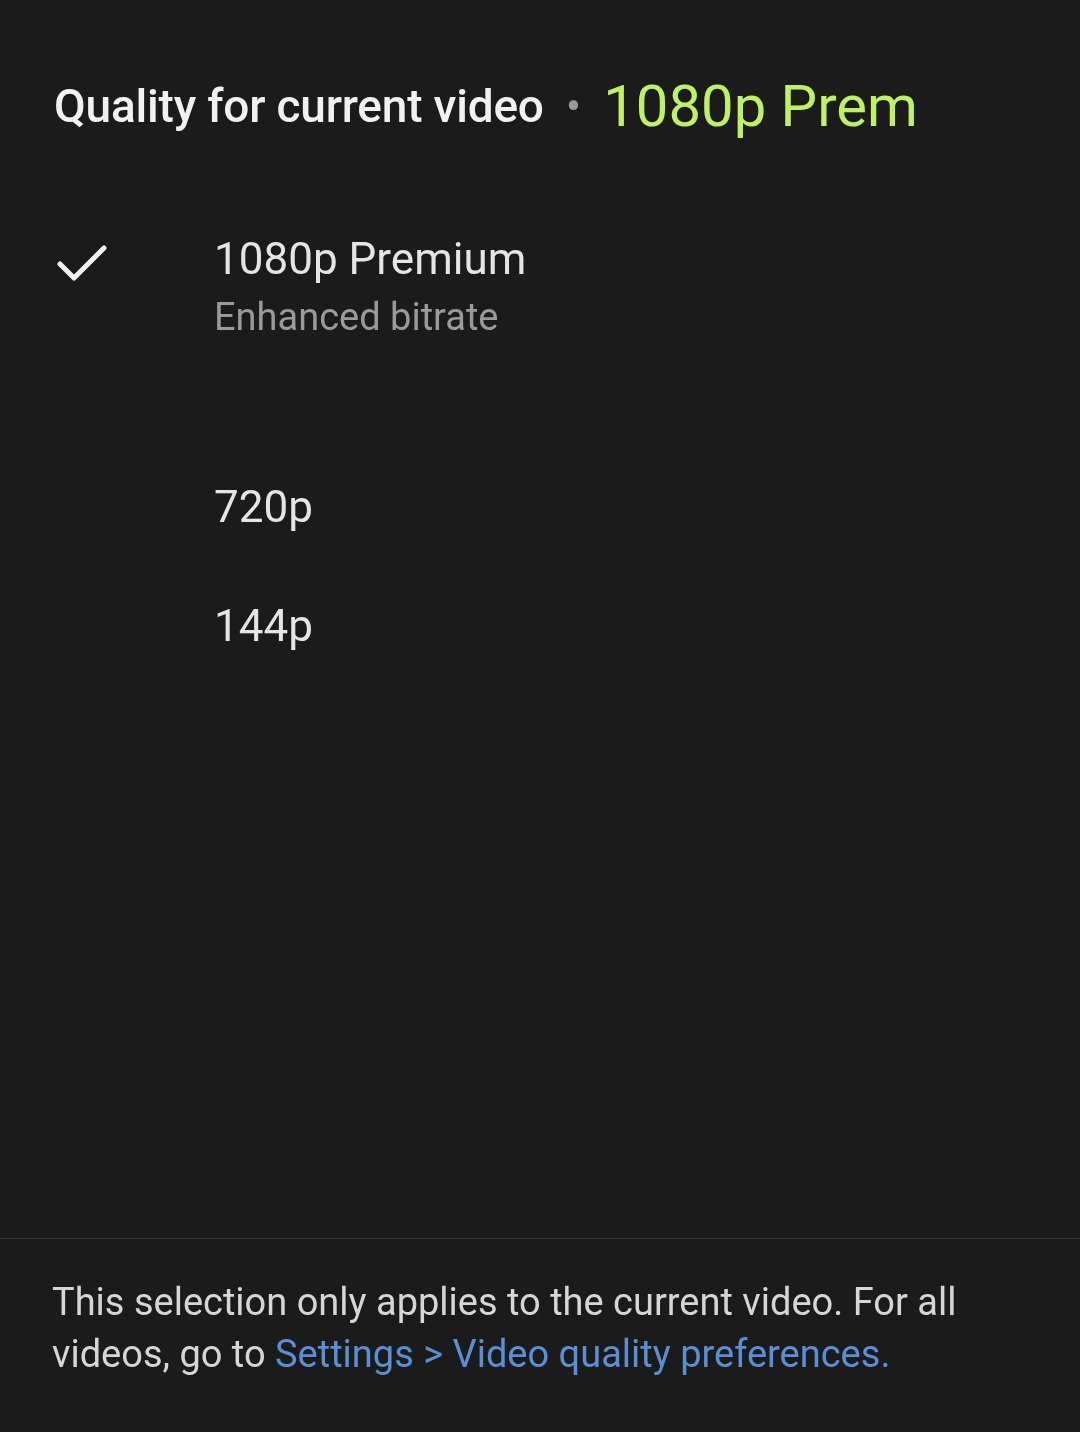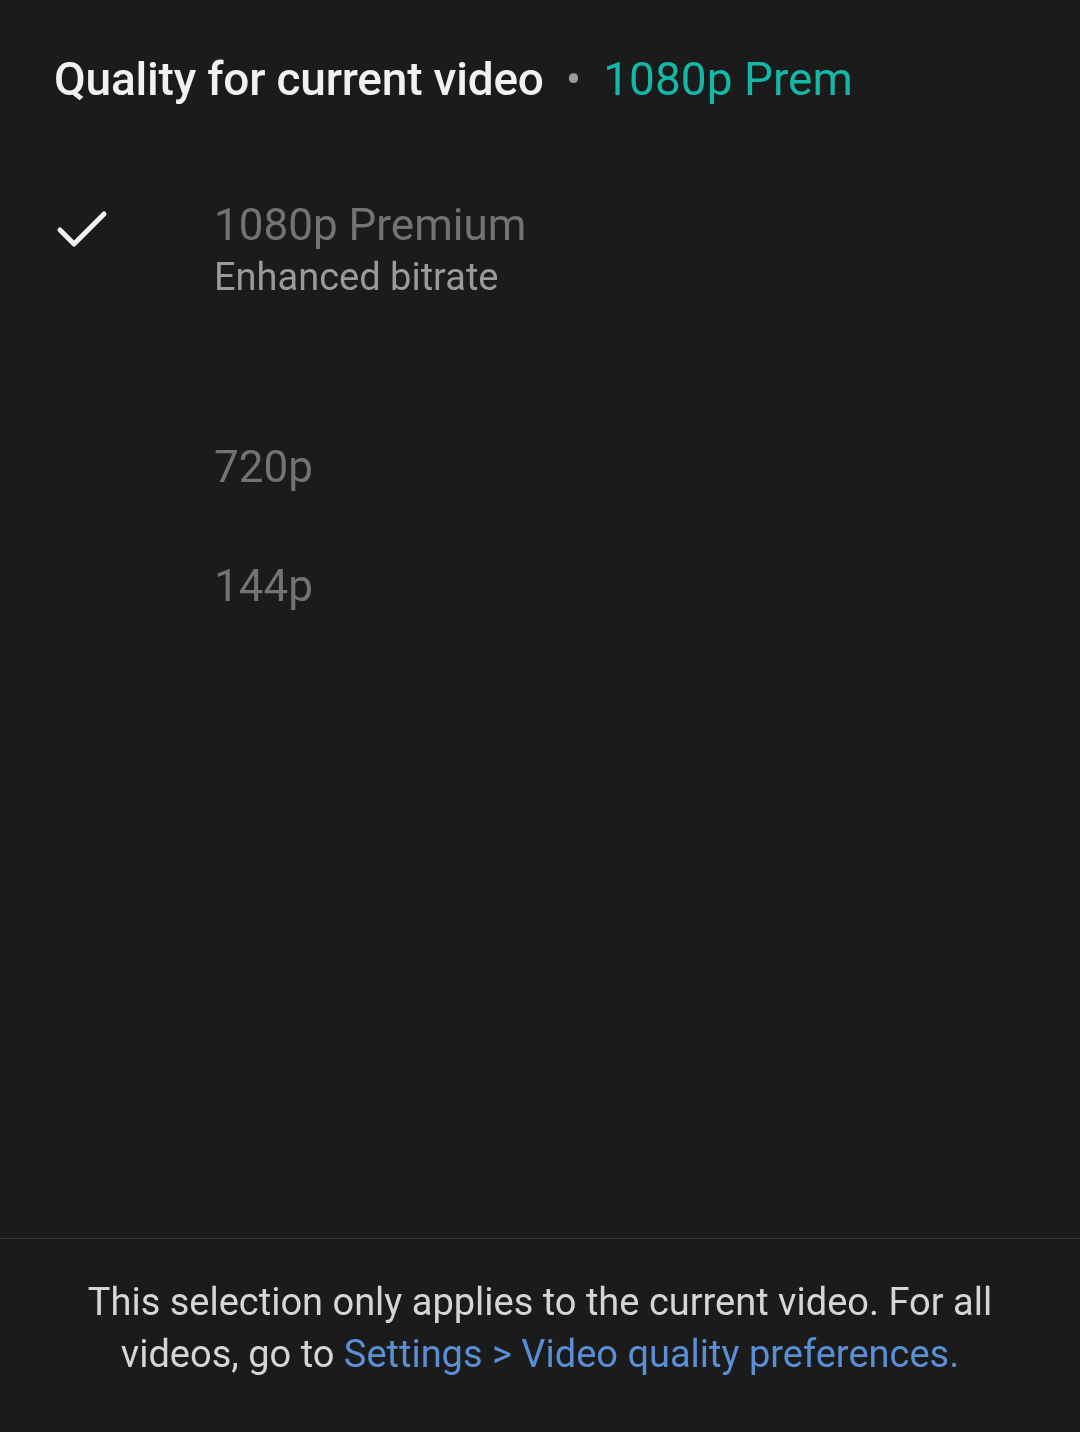--- a/index.html
+++ b/index.html
@@ -16,35 +16,36 @@
       height: 100%;
       display: flex;
       flex-direction: column;
     }
     .header {
       display: flex;
       align-items: center;
       padding: 52px 54px 20px 54px;
       white-space: nowrap;
       overflow: hidden;
+      margin-top: 20px;
     }
     .header-title {
       font-size: 46px;
       font-weight: 500;
       color: #f1f1f1;
       letter-spacing: -0.2px;
     }
     .header-sep {
       font-size: 46px;
       color: #9a9a9a;
       margin: 0 22px;
     }
     .header-current {
-      font-size: 46px;
-      color: #14b8a6;
+      font-size: 58px;
+      color: #bef264;
       font-weight: 400;
     }
     .options {
       flex: 1;
       padding-top: 40px;
     }
     .option {
       display: flex;
       align-items: flex-start;
       padding: 32px 0 32px 54px;
@@ -57,44 +58,44 @@
       padding-top: 10px;
       flex-shrink: 0;
     }
     .option-check svg { display: block; }
     .option-text {
       display: flex;
       flex-direction: column;
     }
     .option-label {
       font-size: 44px;
-      color: #737373;
+      color: #e5e5e5;
       font-weight: 400;
       line-height: 1.25;
     }
     .option-sub {
       font-size: 38px;
       color: #9a9a9a;
       font-weight: 400;
+      margin-top: 6px;
       line-height: 1.3;
     }
     .divider {
       height: 1px;
       width: 100%;
       background: #3a3a3a;
     }
     .footer {
       padding: 38px 52px 52px 52px;
     }
     .footer-text {
       font-size: 38px;
       line-height: 1.35;
       color: #d6d6d6;
       font-weight: 400;
-      text-align: center;
     }
     .footer-link {
       color: #5a8fd6;
       cursor: pointer;
     }
   </style>
 </head>
 <body>
 
 <div class="panel">

